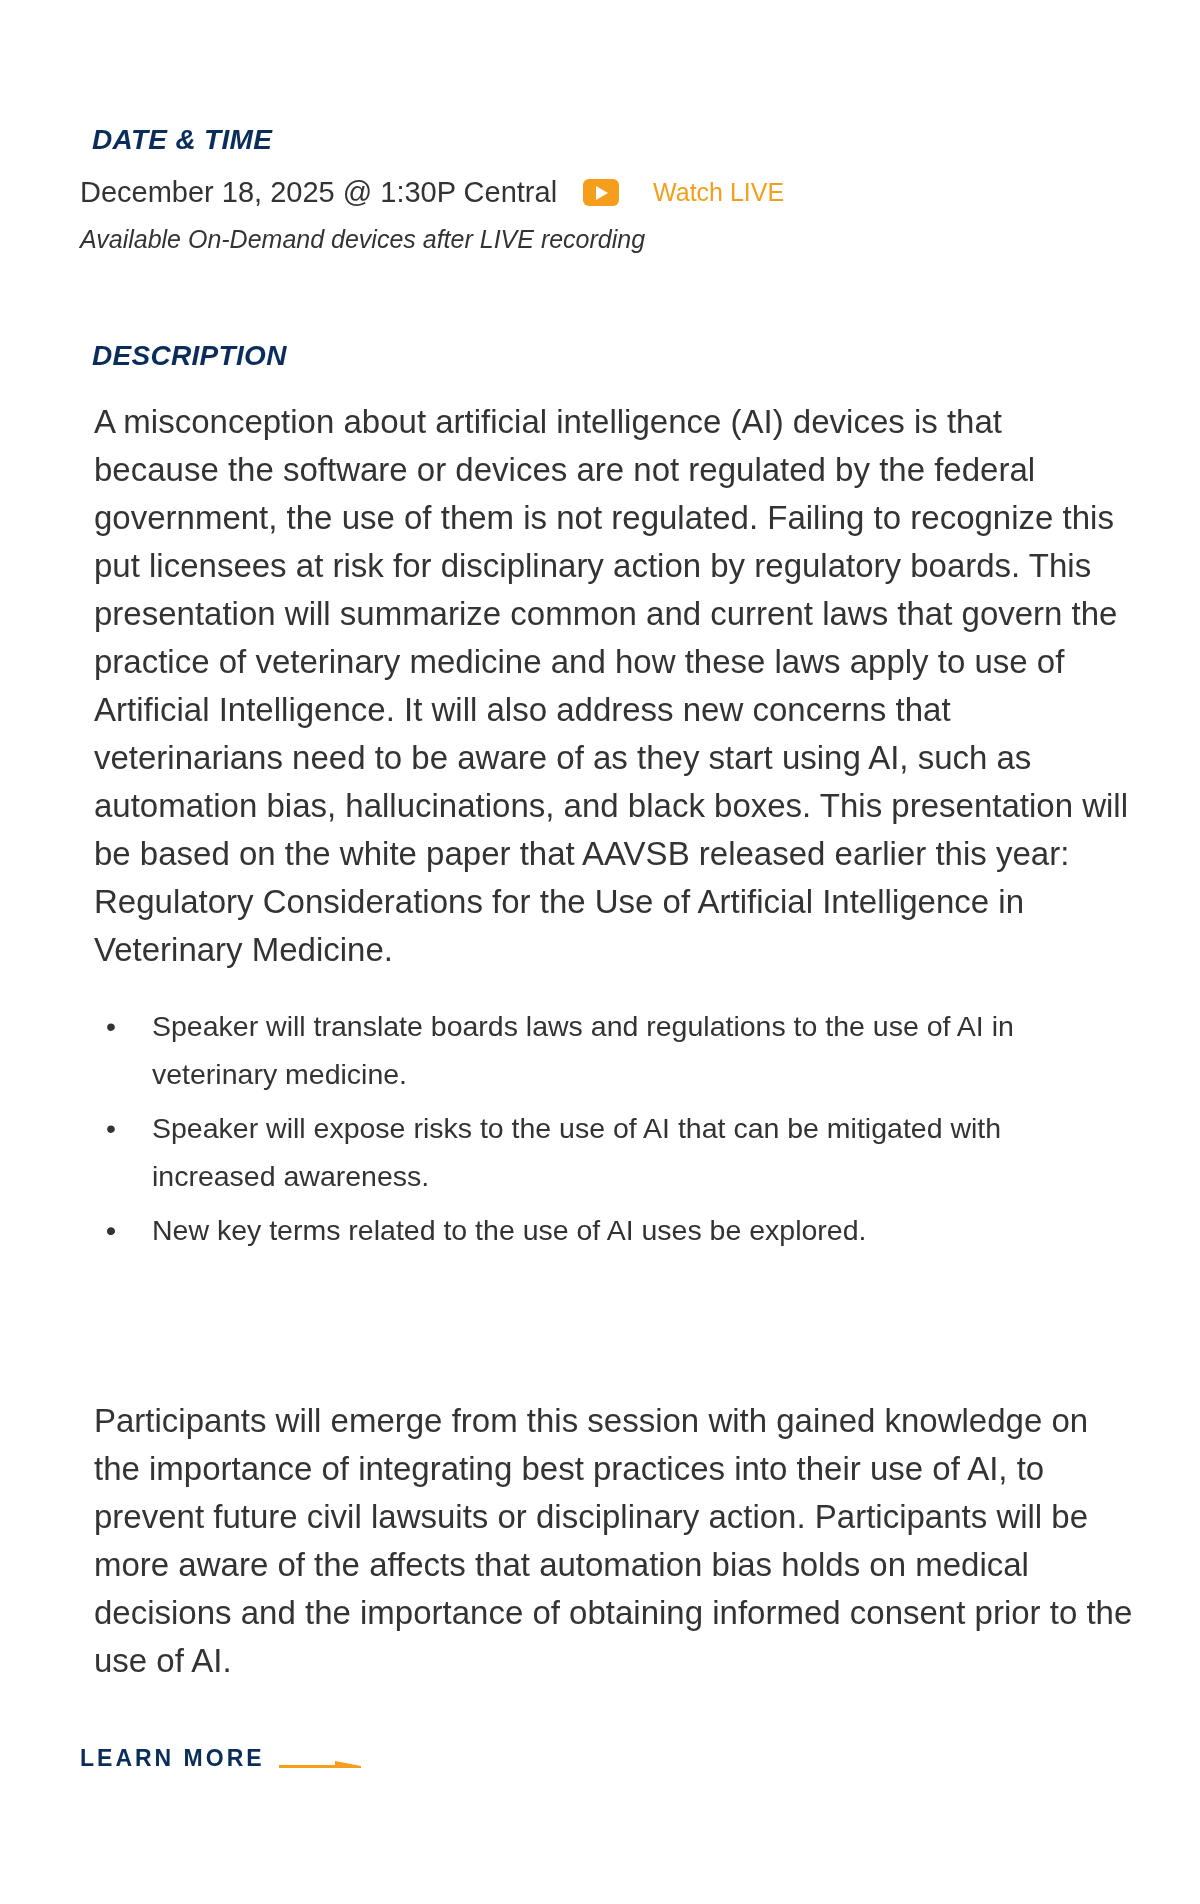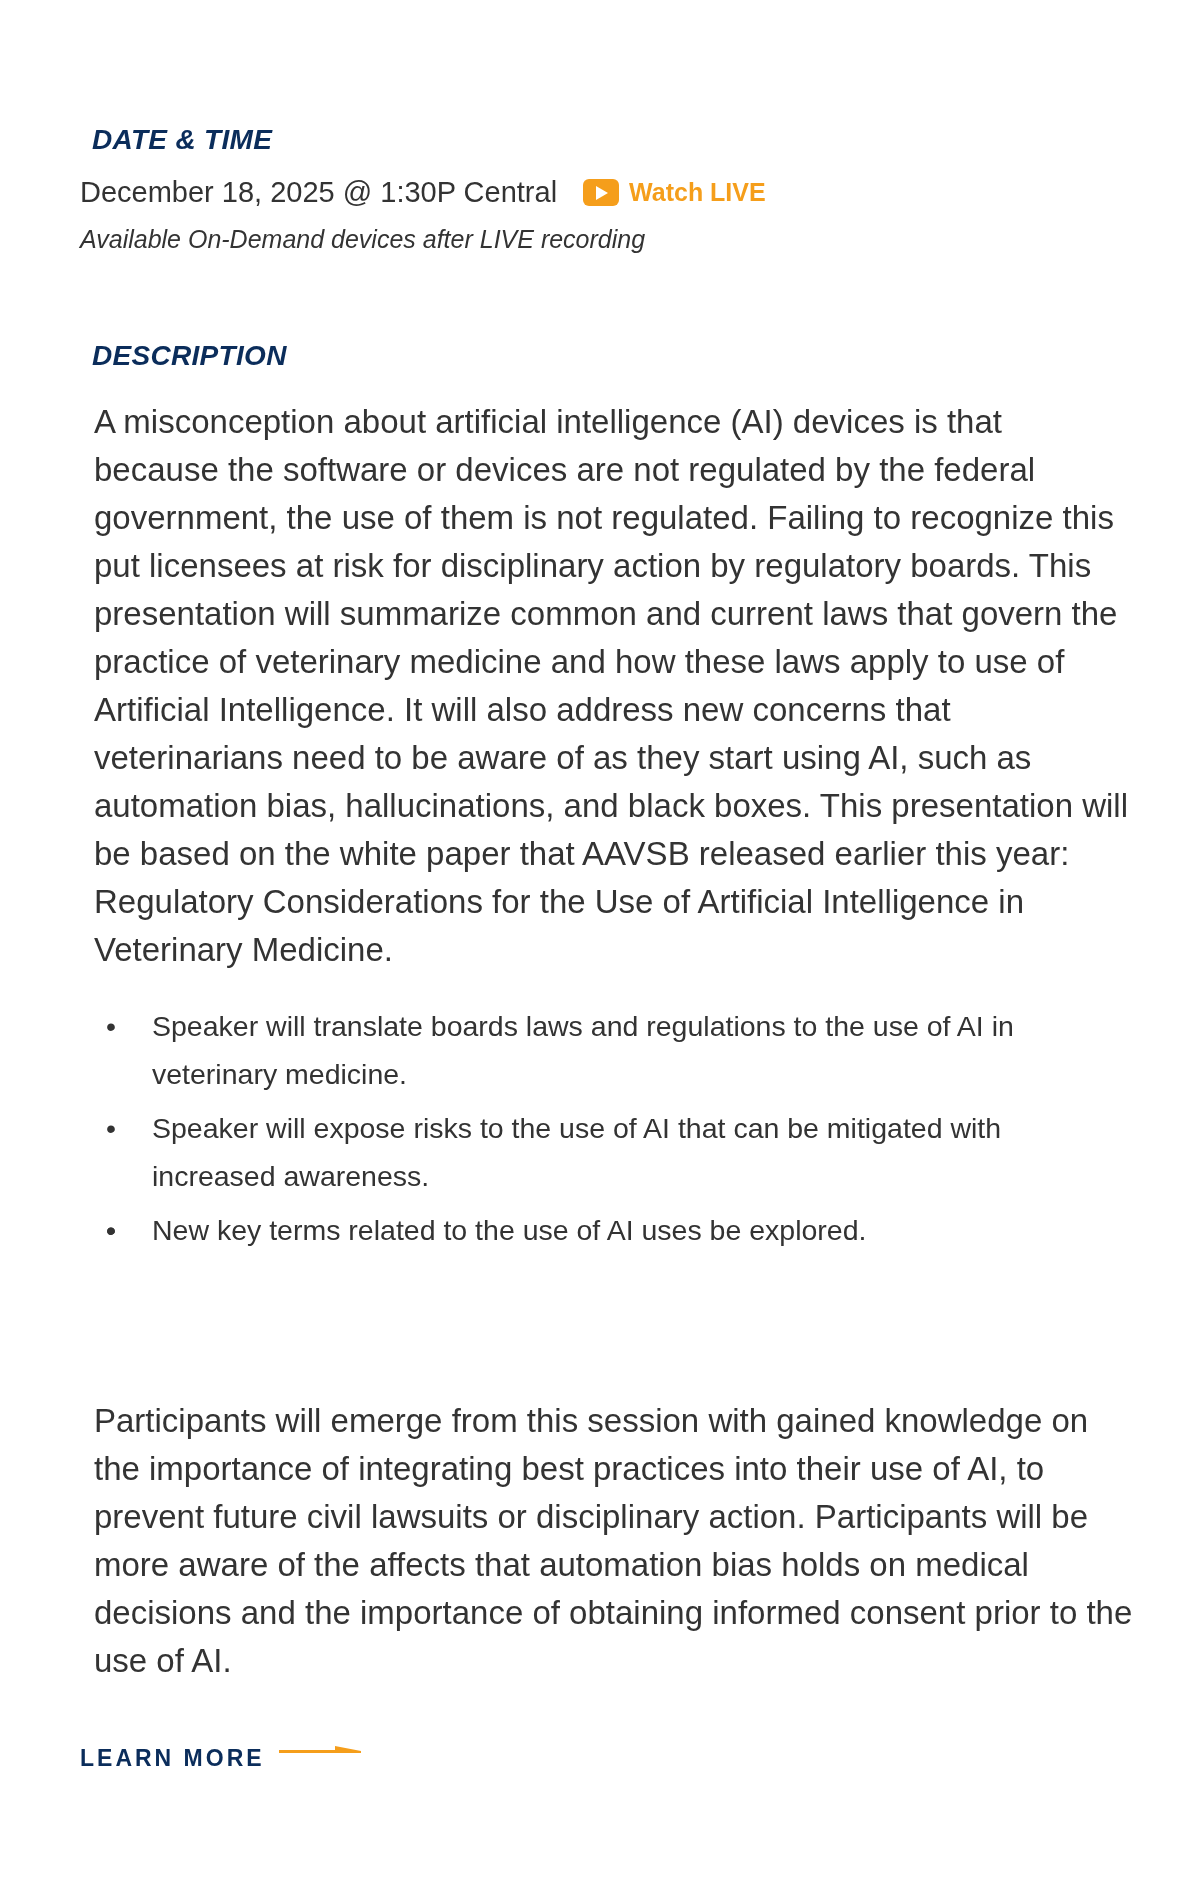--- a/index.html
+++ b/index.html
@@ -1,28 +1,28 @@
 <!DOCTYPE html>
 <html><head>
 <meta charset="utf-8">
 <style>
   html, body { margin:0; padding:0; background:#ffffff; }
   body { width:1200px; height:1904px; overflow:hidden; font-family:"Liberation Sans", sans-serif; color:#333333; }
   .wrap { position:absolute; left:80px; top:0; width:1040px; }
   .heading { position:absolute; left:0; font-weight:bold; font-style:italic; font-size:28px; color:#0b2d5b; letter-spacing:0.3px; margin:12px; }
   .date-row { position:absolute; left:0; top:176px; display:flex; align-items:center; font-size:29px; color:#333; white-space:nowrap; }
-  .watch { display:inline-flex; align-items:center; margin-left:26px; color:#f59e1b; font-weight:bold; font-size:25px; text-decoration:none; cursor:pointer; }
+  .watch { display:inline-flex; align-items:center; margin-left:26px; color:#f59e1b; font-weight:normal; font-size:25px; text-decoration:none; cursor:pointer;gap:24px; }
   .play { display:inline-block; width:36px; height:27px; background:#f59e1b; border-radius:6px; position:relative; margin-right:10px; }
   .play::after { content:""; position:absolute; left:13px; top:7px; border-left:12px solid #fff; border-top:7px solid transparent; border-bottom:7px solid transparent; }
   .ondemand { position:absolute; left:0; top:225px; font-style:italic; font-size:25px; color:#333; }
   .para { position:absolute; left:0; width:1040px; font-size:33px; line-height:48px; color:#333; margin:14px; }
   .bullets { position:absolute; left:0; top:1002px; width:1040px; margin:0; padding:0; list-style:none; font-size:28.5px; line-height:48px; }
   .bullets li { position:relative; padding-left:72px; margin-bottom:6px; }
   .bullets li .dot { position:absolute; left:26px; top:0; }
-  .learn { position:absolute; left:0; top:1745px; display:flex; align-items:flex-start; text-decoration:none; cursor:pointer; }
+  .learn { position:absolute; left:0; top:1745px; display:flex; align-items:flex-end; text-decoration:none; cursor:pointer; }
   .learn-label { font-weight:bold; font-size:23px; letter-spacing:3px; color:#0b2d5b; }
   .arrow { margin-left:14px; width:82px; height:12px; }
 </style>
 </head>
 <body>
 
 <div class="wrap">
   <h2 class="heading" style="top:112px;">DATE &amp; TIME</h2>
 
   <div class="date-row">

